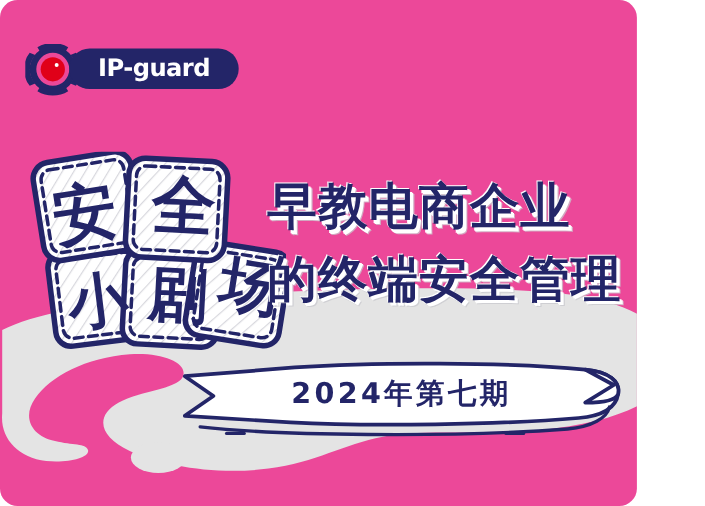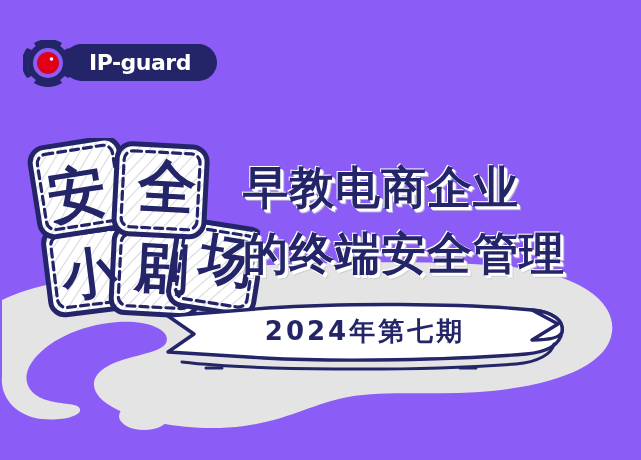--- a/index.html
+++ b/index.html
@@ -4,23 +4,24 @@
 <style>
   html,body{margin:0;padding:0;}
   body{
     width:641px;height:460px;
     background:#ffffff;
     font-family:"DejaVu Sans","Liberation Sans",sans-serif;
     overflow:hidden;
   }
   #poster{
     position:relative;
-    width:641px;height:460px;
-    background:#8b5cf6;
+    width:579px;height:460px;
+    background:#ec4899;
     overflow:hidden;
+    border-radius:16px;
   }
 
   
   .bg-blob{position:absolute;inset:0;z-index:0;pointer-events:none;}
 
   
   .logo-wrap{
     position:absolute;left:18px;top:38px;z-index:5;
     width:200px;
   }
@@ -81,21 +82,21 @@
     font-family:"DejaVu Sans","Liberation Sans",sans-serif;
     text-shadow:
        2px  2px 0 #ffffff,
        3px  3px 0 #ffffff,
        4px  4px 0 rgba(200,200,205,.75),
       -1px -1px 0 #ffffff;
   }
   .hl-line.second{margin-top:-6px;}
 
   
-  .ribbon{position:absolute;left:160px;top:294px;z-index:8;width:410px;height:80px;text-align:right;}
+  .ribbon{position:absolute;left:160px;top:320px;z-index:8;width:410px;height:80px;text-align:right;}
   .ribbon-text{
     position:absolute;left:0;top:0;width:410px;height:80px;
     display:flex;align-items:center;justify-content:center;
     color:#232568;
     font-weight:bold;
     font-size:26px;
     letter-spacing:3px;
     white-space:nowrap;
     font-family:"DejaVu Sans","Liberation Sans",sans-serif;
     padding-bottom:6px;

